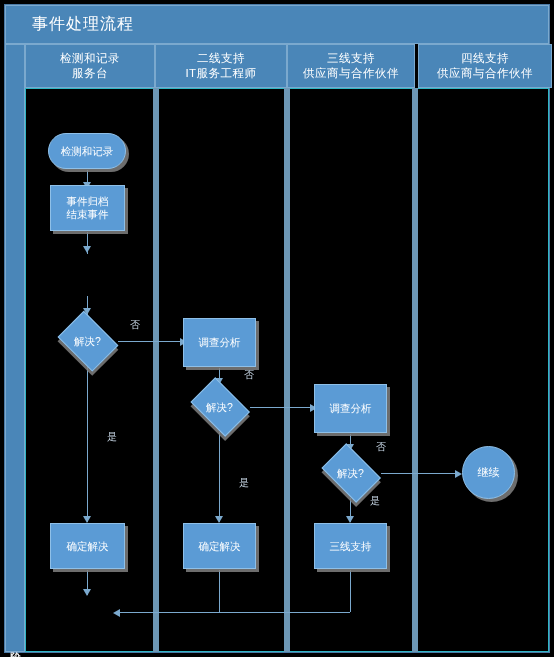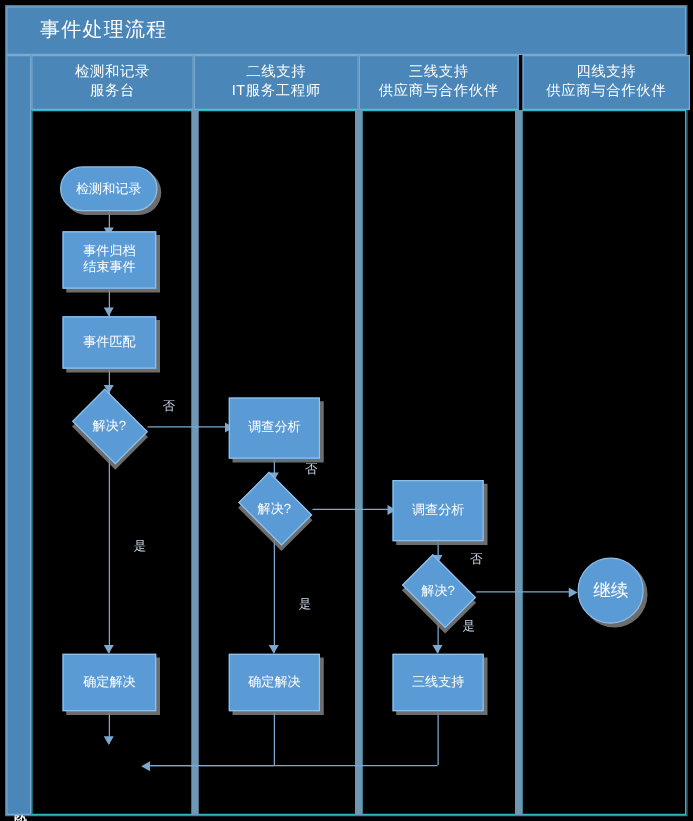--- a/index.html
+++ b/index.html
@@ -102,21 +102,21 @@
     align-items: center;
     justify-content: center;
     text-align: center;
     box-shadow: 3px 3px 0 0 rgba(128,128,128,0.85);
     z-index: 5;
   }
   .node.process { }
   .node.terminator { border-radius: 18px; }
   .node.circle {
     border-radius: 50%;
-    font-size: 14px;
+    font-size: 11px;
   }
   .node.decision {
     background: transparent;
     border: none;
     box-shadow: none;
   }
   .node.decision .dia {
     position: absolute;
     left: 0; top: 0; right: 0; bottom: 0;
   }
@@ -264,23 +264,20 @@
 
   <div class="node terminator" style="left:48px; top:133px; width:78px; height:36px;">
     <span>检测和记录</span>
   </div>
 
   <div class="node process" style="left:50px; top:185px; width:75px; height:46px; flex-direction:column;">
     <span>事件归档</span>
     <span>结束事件</span>
   </div>
 
-  <div class="node process" style="left:50px; top:253px; width:75px; height:42px;">
-    <span>事件匹配</span>
-  </div>
 
   <div class="node decision" style="left:53px; top:315px; width:69px; height:52px;">
     <div class="dia">
         <div class="dia-shape"></div>
       </div>
     <div class="dia-text">
         <span>解决?</span>
       </div>
   </div>
 

